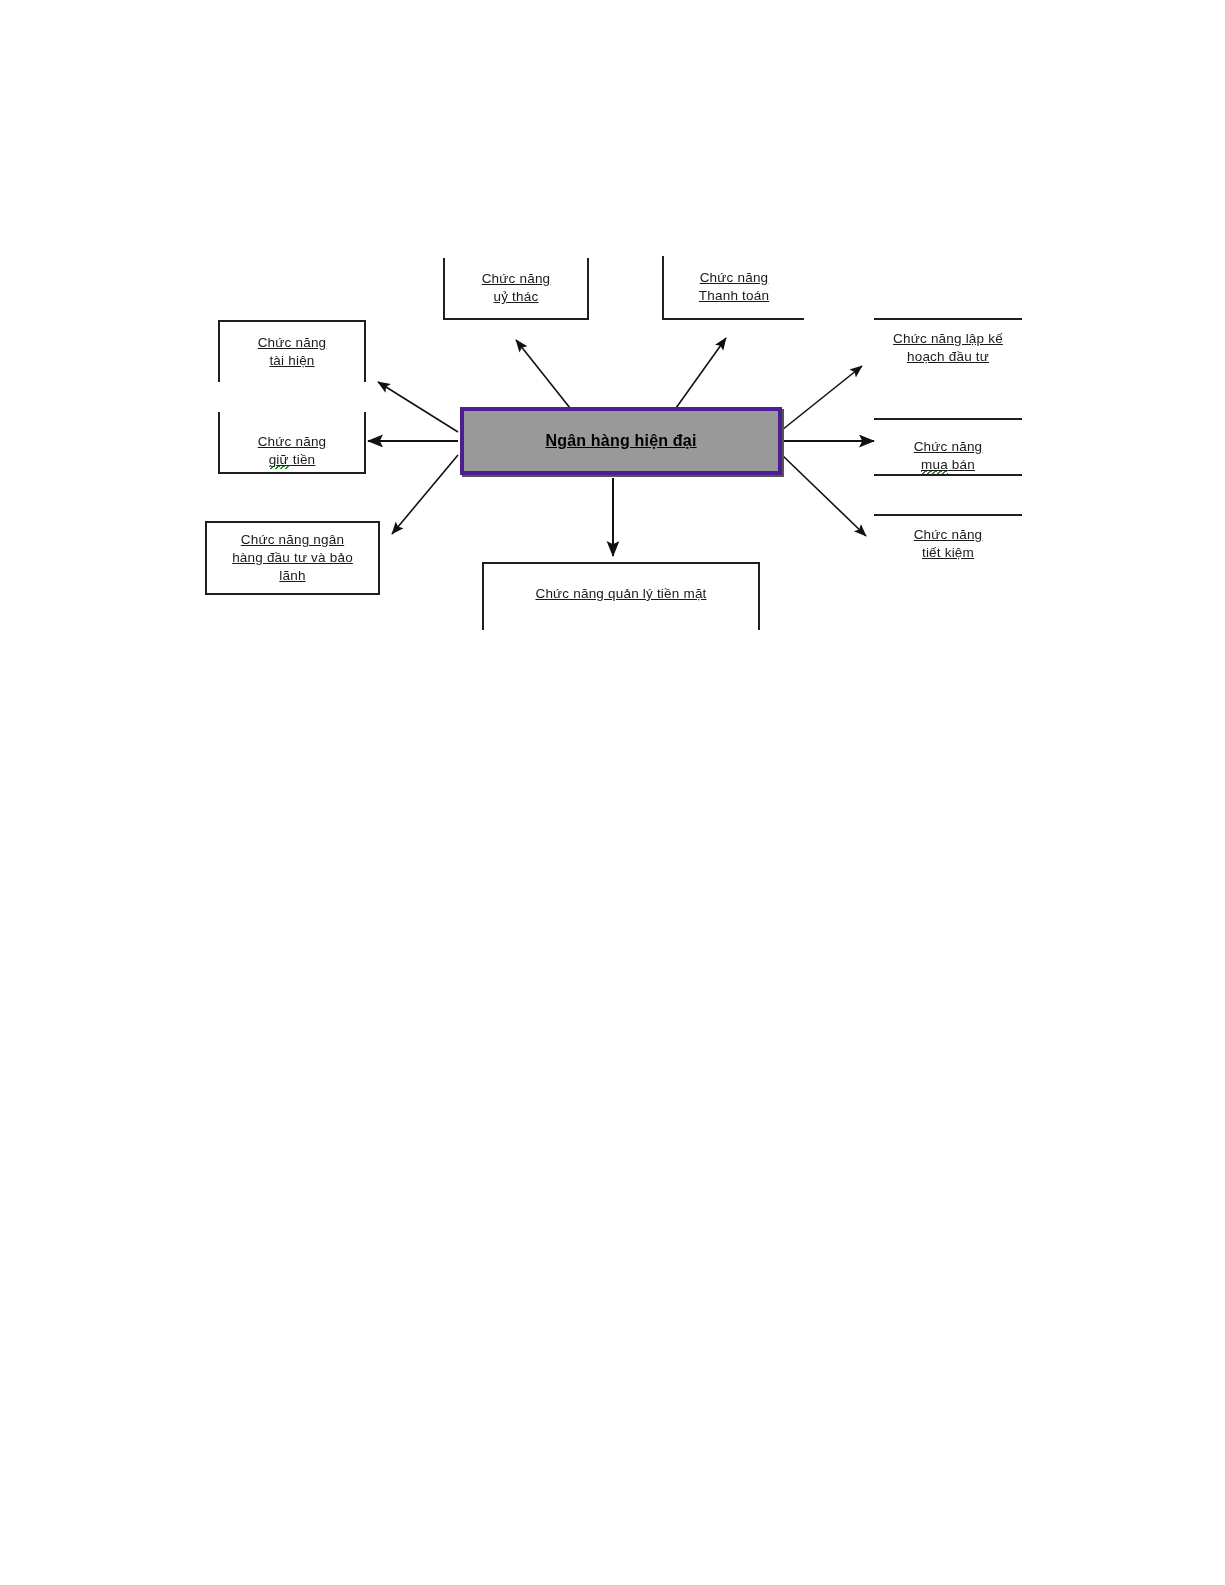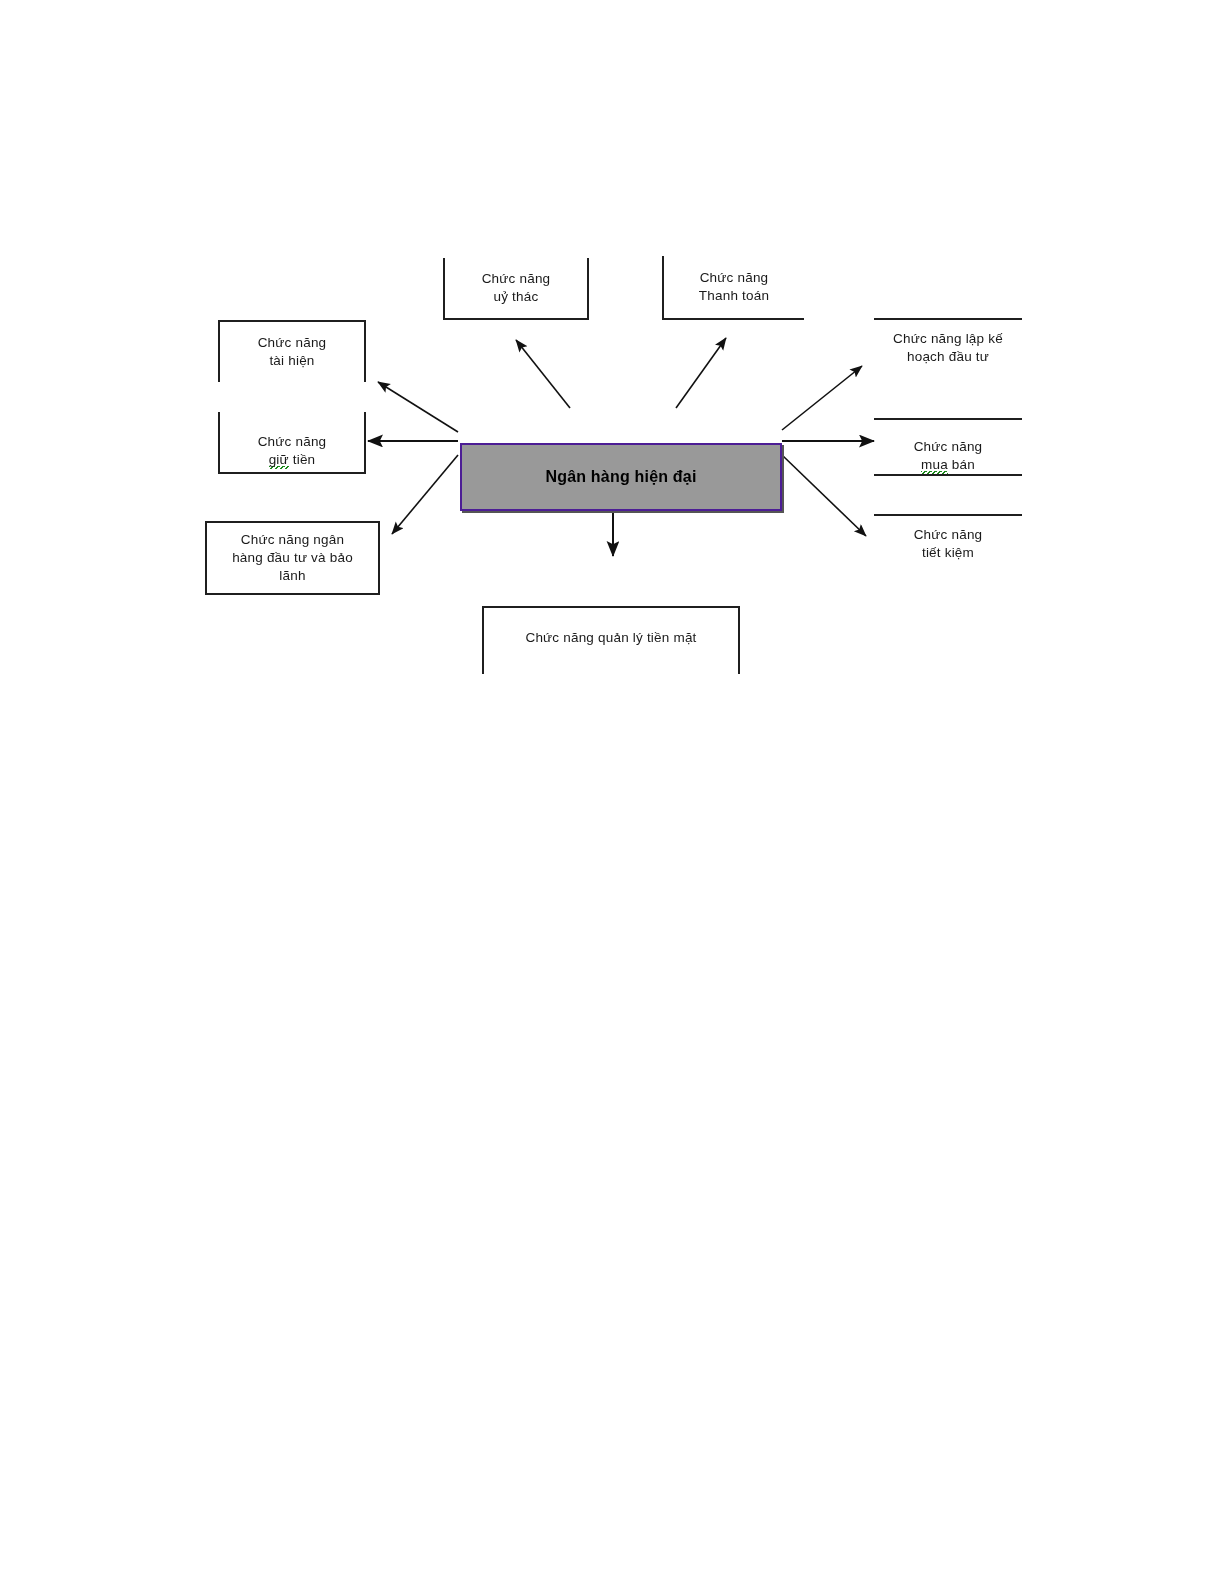--- a/index.html
+++ b/index.html
@@ -31,35 +31,35 @@
     box-sizing: border-box;
     display: flex;
     align-items: center;
     justify-content: center;
     text-align: center;
     font-size: 13.5px;
     line-height: 1.35;
     color: #1a1a1a;
     letter-spacing: 0.2px;
     background: transparent;
+    text-decoration: underline;
   }
   .node .label {
     display: block;
     padding: 0 6px;
     white-space: pre-line;
   }
   
   .node-center {
     background: #999999;
-    border: 2px solid #4c1d95;
+    border: 4px solid #4c1d95;
     font-weight: bold;
     font-size: 16px;
     color: #000000;
     box-shadow: 2px 2px 0 #555;
-    margin-top: 36px;
   }
   
   .box-full {
     border: 2px solid #1f1f1f;
   }
   
   .box-lb {
     border-left: 2px solid #1f1f1f;
     border-bottom: 2px solid #1f1f1f;
   }
@@ -154,21 +154,21 @@
 </span><span class="sp">giữ</span><span> tiền</span>
       </span>
     </div>
 
     <div class="node box-full" style="left:205px; top:521px; width:175px; height:74px;align-items:center;">
       <span class="label">Chức năng ngân
 hàng đầu tư và bảo
 lãnh</span>
     </div>
 
-    <div class="node box-lrt" style="left:482px; top:562px; width:258px; height:68px;margin-top:44px;">
+    <div class="node box-lrt" style="left:482px; top:562px; width:278px; height:68px;">
       <span class="label" style="margin-top:-6px;">Chức năng quản lý tiền mặt</span>
     </div>
 
     <div class="node box-t" style="left:874px; top:318px; width:148px; height:58px;align-items:center;">
       <span class="label">Chức năng lập kế
 hoạch đầu tư</span>
     </div>
 
     <div class="node box-tb" style="left:874px; top:418px; width:148px; height:58px;" style2="">
       <span class="label">

